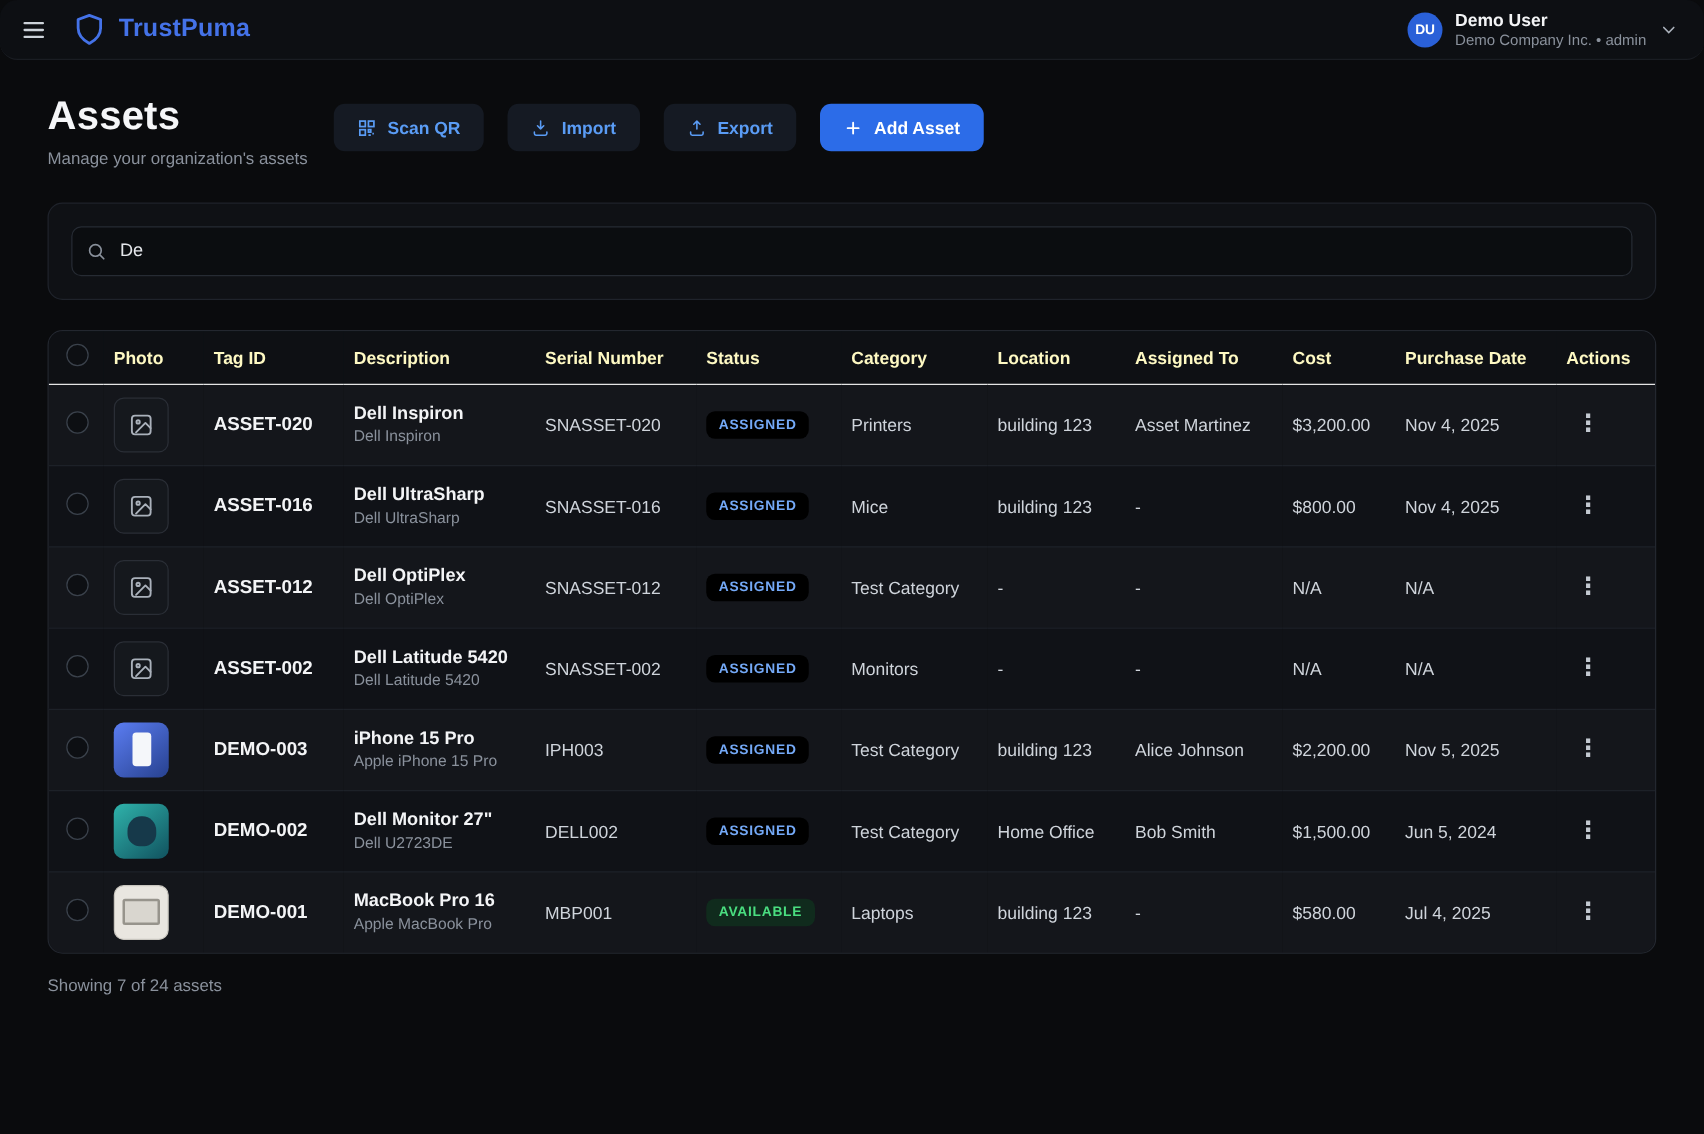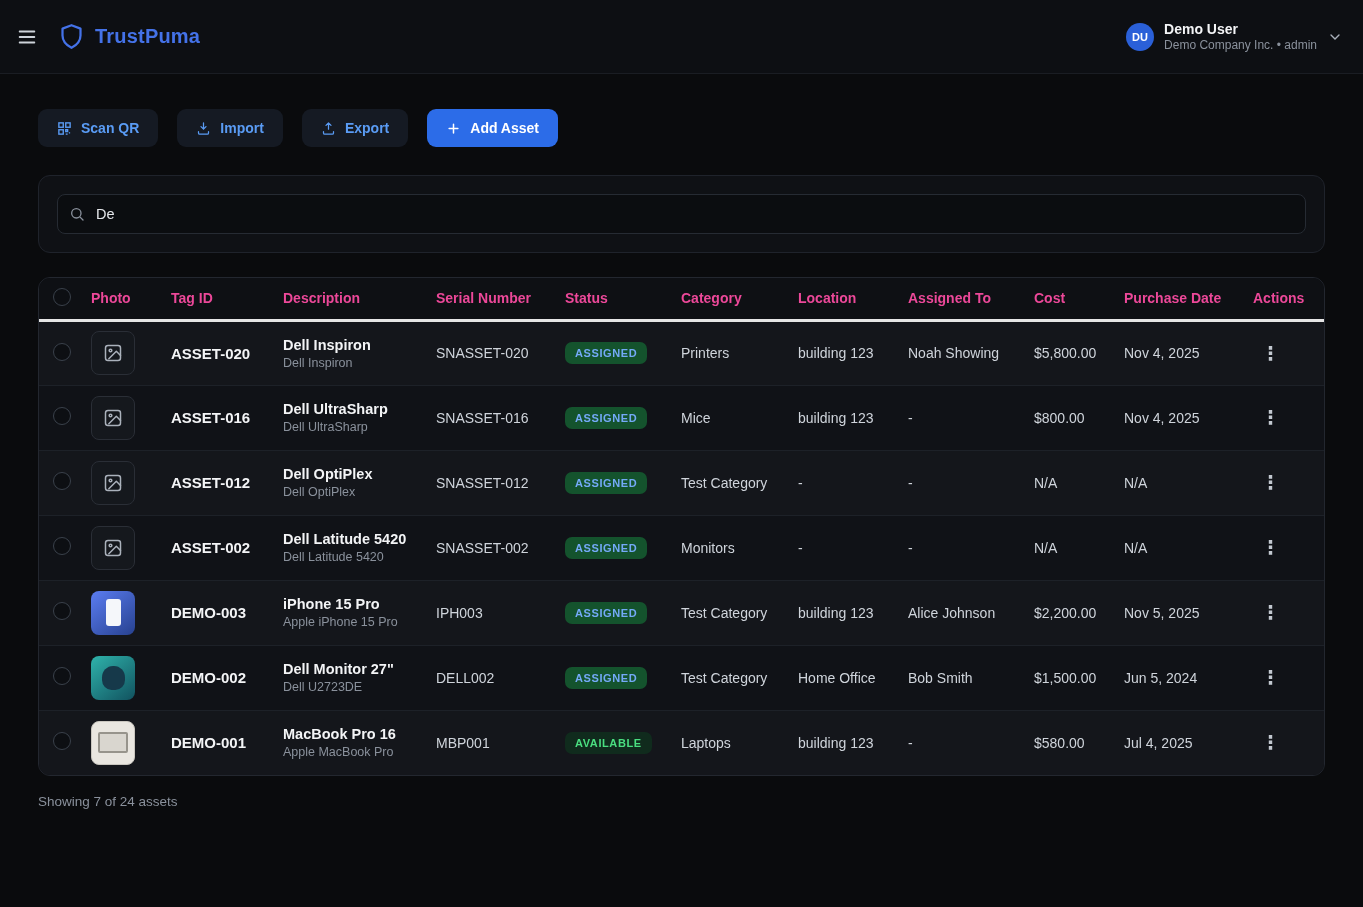--- a/index.html
+++ b/index.html
@@ -5,27 +5,28 @@
   * { box-sizing: border-box; margin: 0; padding: 0; }
   html, body { width: 1363px; height: 907px; overflow: hidden; }
   body {
     background: #0a0b0d;
     color: #e5e7eb;
     font-family: "Liberation Sans", sans-serif;
   }
 
   
   .topbar {
-    height: 74px;
+    height: 48px;
     background: #0d0f13;
     border-bottom: 1px solid #1a1d23;
     display: flex;
     align-items: center;
     justify-content: space-between;
     padding: 0 20px 0 16px;
+    border-radius: 14px;
   }
   .topbar-left { display: flex; align-items: center; gap: 20px; }
   .icon-btn { background: none; border: none; cursor: pointer; display: flex; align-items: center; }
   .brand { display: flex; align-items: center; gap: 10px; cursor: pointer; }
   .brand-name { font-size: 20px; font-weight: 800; color: #4472e8; letter-spacing: .2px; }
   .topbar-right { display: flex; align-items: center; gap: 10px; cursor: pointer; }
   .avatar {
     width: 28px; height: 28px; border-radius: 50%;
     background: #2a60d8; color: #fff;
     font-size: 11px; font-weight: 700;
@@ -90,23 +91,23 @@
   .table-card {
     margin-top: 24px;
     border: 1px solid #23272f;
     border-radius: 12px;
     background: #0e1014;
     overflow: hidden;
   }
   table { width: 100%; border-collapse: collapse; table-layout: fixed; }
   thead th {
     height: 42px;
-    font-size: 14px; font-weight: 700; color: #ec4899;
+    font-size: 14px; font-weight: 700; color: #fef9c3;
     text-align: left; padding: 0 8px;
-    border-bottom: 3px solid #e5e5e5;
+    border-bottom: 1px solid #e5e5e5;
     background: #0e1014;
   }
   thead th:first-child, tbody td:first-child { padding-left: 14px; }
   tbody td {
     height: 65px; padding: 0 8px;
     font-size: 14px; color: #cfd4db;
     border-bottom: 1px solid #1d2128;
     vertical-align: middle;
   }
   tbody tr:nth-child(odd)  { background: #14161b; }
@@ -135,21 +136,21 @@
   .photo[data-photo="monitor"]::after { content: ""; width: 23px; height: 24px; background: #16394a; border-radius: 48% 48% 42% 42%; }
   .photo[data-photo="macbook"] { background: #e9e6e0; border: 1px solid #c9c6bf; }
   .photo[data-photo="macbook"]::after { content: ""; width: 26px; height: 17px; background: #d9d6cf; border: 2px solid #97948c; border-radius: 2px; }
 
   .badge {
     display: inline-block;
     padding: 5px 10px;
     border-radius: 7px;
     font-size: 11px; font-weight: 800; letter-spacing: .6px;
   }
-  .badge[data-status="ASSIGNED"]  { background: #14532d; color: #74a9f7; }
+  .badge[data-status="ASSIGNED"]  { background: #000000; color: #74a9f7; }
   .badge[data-status="AVAILABLE"] { background: #102b1d; color: #4ade80; }
 
   .kebab {
     background: none; border: none; cursor: pointer;
     color: #c3c9d1; font-size: 19px; font-weight: 700;
     line-height: 1; padding: 4px 8px;
     font-family: "DejaVu Sans", sans-serif;
   }
 
   .table-footer { margin: 18px 0 0 0; font-size: 13.5px; color: #8a919c; }
@@ -179,20 +180,24 @@
     </div>
     <svg width="16" height="16" viewBox="0 0 24 24" fill="none" stroke="#aab1bb" stroke-width="2" stroke-linecap="round">
         <path d="M6 9l6 6 6-6"></path>
       </svg>
   </div>
 </header>
 
 <main class="page">
 
   <div class="page-head">
+    <div class="title-block">
+      <h1 class="page-title">Assets</h1>
+      <div class="page-subtitle">Manage your organization's assets</div>
+    </div>
     <div class="head-actions">
       <button class="btn btn-ghost">
         <svg width="15" height="15" viewBox="0 0 24 24" fill="none" stroke="currentColor" stroke-width="2.2">
             <rect x="3" y="3" width="7" height="7"></rect>
             <rect x="14" y="3" width="7" height="7"></rect>
             <rect x="3" y="14" width="7" height="7"></rect>
             <path d="M14 14h3v3h-3zM19 19h2M17 21h-3"></path>
           </svg>
         <span>Scan QR</span>
       </button>
@@ -275,22 +280,22 @@
     </td>
     <td class="tag-cell">ASSET-020</td>
     <td>
       <div class="desc-name">Dell Inspiron</div>
       <div class="desc-sub">Dell Inspiron</div>
     </td>
     <td>SNASSET-020</td>
     <td><span class="badge" data-status="ASSIGNED">ASSIGNED</span></td>
     <td>Printers</td>
     <td>building 123</td>
-    <td>Noah Showing</td>
-    <td>$5,800.00</td>
+    <td>Asset Martinez</td>
+    <td>$3,200.00</td>
     <td>Nov 4, 2025</td>
     <td><button class="kebab">⋮</button></td>
   </tr>
 
   <tr>
     <td><span class="checkbox"></span></td>
     <td>
       <div class="photo" data-photo="icon">
         <svg class="img-icon" width="20" height="20" viewBox="0 0 24 24" fill="none" stroke="#aab1bb" stroke-width="1.8" stroke-linecap="round" stroke-linejoin="round">
                   <rect x="3" y="3" width="18" height="18" rx="3"></rect>

